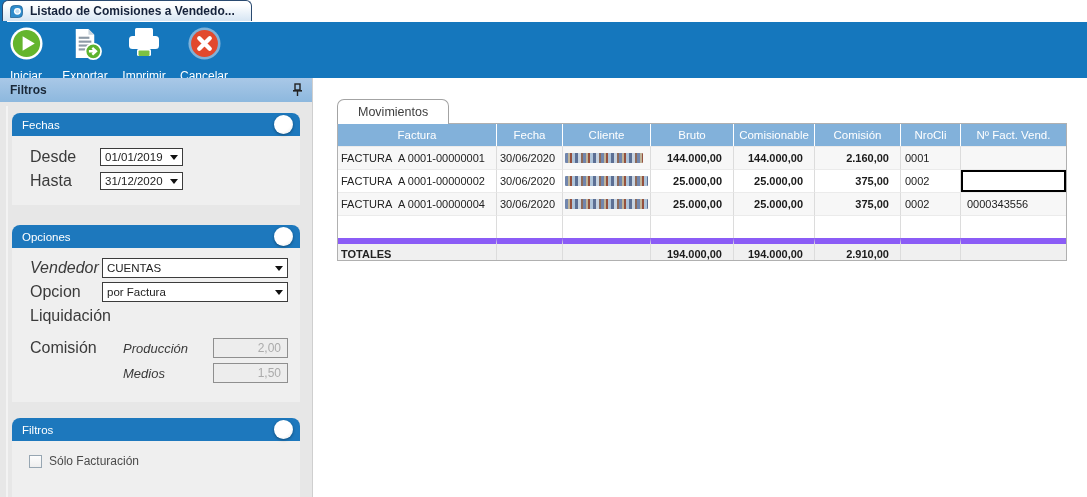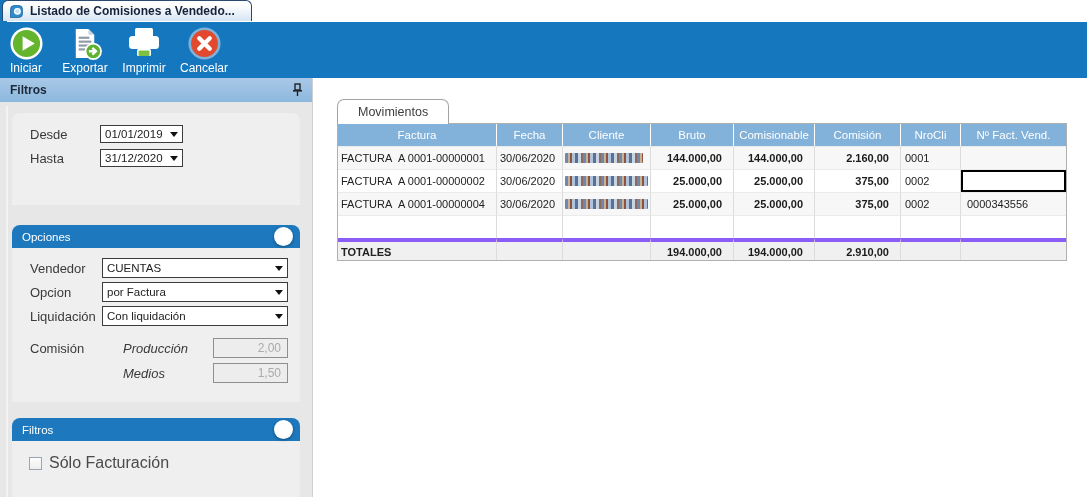--- a/index.html
+++ b/index.html
@@ -10,52 +10,52 @@
   .titlebar{position:absolute;top:0;left:0;right:0;height:22px;background:#fff;}
   .titlebar .sliver{position:absolute;left:0;top:0;width:7px;height:22px;background:#1577bd;}
   .window-tab{position:absolute;left:2px;top:0;height:21px;padding:0 16px 0 6px;display:flex;
       align-items:center;gap:6px;background:linear-gradient(#ffffff 20%,#d6e5f3);
       border:1px solid #2a4a70;border-bottom:none;border-radius:6px 6px 0 0;
       font-size:12px;font-weight:bold;color:#15223a;box-sizing:border-box;}
 
   
   .toolbar{position:absolute;top:22px;left:0;right:0;height:56px;background:#1577bd;
       display:flex;align-items:flex-start;gap:13px;padding:3px 0 0 3px;box-sizing:border-box;}
-  .tb-btn{display:flex;flex-direction:column;align-items:center;gap:0;color:#fff;
+  .tb-btn{display:flex;flex-direction:column;align-items:center;gap:8px;color:#fff;
       font-size:12px;min-width:46px;cursor:default;}
   .tb-btn .ic{height:36px;display:flex;align-items:center;justify-content:center;}
 
   
   .left-panel{position:absolute;top:78px;left:0;width:313px;bottom:0;background:#e7e7e7;
       border-right:1px solid #cfcfcf;box-sizing:border-box;}
   .left-panel .groove{position:absolute;left:6px;top:28px;bottom:0;width:2px;background:#f3f3f3;}
   .panel-header{height:24px;background:linear-gradient(#a9c8e7,#8db8de);display:flex;
       align-items:center;justify-content:space-between;padding:0 9px 0 10px;
       font-size:12px;font-weight:bold;color:#1a2838;}
   .section{position:absolute;left:12px;width:288px;background:#efefef;border-radius:8px 8px 0 0;}
   .sec-header{height:23px;background:#1d78bd;border-radius:8px 8px 0 0;color:#fff;
       font-size:11.5px;display:flex;align-items:center;padding:0 10px;position:relative;box-sizing:border-box;}
   .sec-toggle{position:absolute;right:7px;top:2px;width:19px;height:19px;border-radius:50%;
       background:radial-gradient(circle at 35% 30%,#ffffff 60%,#e2e2e2);box-shadow:0 1px 3px rgba(0,0,0,.4);}
   .f-row{display:flex;align-items:center;height:20px;margin:4px 0 0 18px;}
-  .lbl{width:70px;font-size:13px;color:#3a3a3a;flex:none;}
+  .lbl{width:70px;font-size:16px;color:#3a3a3a;flex:none;}
   .combo{height:18px;border:1px solid #3c3c3c;background:#fff;display:flex;align-items:center;
       justify-content:space-between;font-size:11.5px;color:#222;padding:0 4px 0 4px;box-sizing:border-box;}
   .combo .arr{width:0;height:0;border-left:4px solid transparent;border-right:4px solid transparent;
       border-top:5px solid #111;margin-left:4px;flex:none;}
   .combo-sm{width:83px;}
   .combo-lg{width:186px;height:20px;}
   .lbl2{width:90px;font-size:13px;color:#3a3a3a;flex:none;margin-left:21px;font-style:italic;}
   .num-disabled{width:75px;height:20px;border:1px solid #8f8f8f;background:#ededed;color:#ababab;
       font-size:12px;text-align:right;padding:0 6px;box-sizing:border-box;display:flex;
       align-items:center;justify-content:flex-end;}
   .chk-row{display:flex;align-items:center;gap:7px;margin:13px 0 0 17px;}
   .checkbox{width:13px;height:13px;background:linear-gradient(#fdfdfd,#eee);
       border:1px solid #97a6b2;box-sizing:border-box;flex:none;}
-  .chk-label{font-size:16px;color:#4a4a4a;}
+  .chk-label{font-size:12px;color:#4a4a4a;}
 
   
   .main{position:absolute;left:314px;top:78px;right:0;bottom:0;background:#fff;}
   .mov-tab{position:absolute;left:23px;top:21px;height:25px;padding:0 20px;background:#fff;
       border:1px solid #a3a3a3;border-bottom:none;border-radius:7px 7px 0 0;display:flex;
       align-items:center;font-size:12.5px;color:#3d3d3d;z-index:2;box-sizing:border-box;}
   .grid{position:absolute;left:23px;top:45px;border:1px solid #b0b0b0;background:#14532d;
       font-size:11px;color:#222;width:max-content;z-index:1;}
   .grow{display:grid;grid-template-columns:159px 66px 88px 83px 81px 86px 60px 105px;}
   .grow > div{box-sizing:border-box;white-space:nowrap;overflow:hidden;}
@@ -71,21 +71,21 @@
   .c-fecha{padding-left:3px;}
   .c-cliente{display:flex;align-items:center;padding:0 2px;}
   .redact{height:10px;display:inline-block;border-radius:1px;
       background:repeating-linear-gradient(90deg,#7186ad 0 3px,#c0b49a 3px 5px,#94503e 5px 7px,
       #aec4da 7px 10px,#5c6f94 10px 13px,#c7d4e2 13px 16px,#8d6a5a 16px 18px);
       filter:blur(.6px);}
   .c-num{text-align:right;padding-right:11px;font-weight:bold;color:#1b1b1b;}
   .c-nrocli{padding-left:4px;}
   .c-nfv{padding-left:6px;}
   .sel{box-shadow:inset 0 0 0 2px #000;background:#fff !important;position:relative;z-index:1;}
-  .trow > div{height:22px;line-height:21px;background:#f0f0f0;border-top:4px solid #8b5cf6;
+  .trow > div{height:22px;line-height:21px;background:#f0f0f0;border-top:6px solid #8b5cf6;
       border-right:1px solid #dcdcdc;}
   .trow > div:last-child{border-right:none;}
   .t-label{padding-left:3px;font-weight:bold;color:#222;}
 </style>
 </head>
 <body>
 
 <div class="app">
 
   <div class="titlebar">
@@ -158,20 +158,24 @@
         <svg width="11" height="14" viewBox="0 0 11 14">
           <rect x="3" y="1" width="5" height="6" fill="none" stroke="#222" stroke-width="1.4"></rect>
           <line x1="1" y1="7.8" x2="10" y2="7.8" stroke="#222" stroke-width="1.6"></line>
           <line x1="5.5" y1="8" x2="5.5" y2="13" stroke="#222" stroke-width="1.4"></line>
         </svg>
       </span>
     </div>
     <div class="groove"></div>
 
     <div class="section" id="sec-fechas" style="top:35px;height:92px;">
+      <div class="sec-header">
+        <span>Fechas</span>
+        <span class="sec-toggle"></span>
+      </div>
       <div class="f-row" style="margin-top:11px;">
         <span class="lbl">Desde</span>
         <div class="combo combo-sm">
           <span>01/01/2019</span>
           <span class="arr"></span>
         </div>
       </div>
       <div class="f-row">
         <span class="lbl">Hasta</span>
         <div class="combo combo-sm">
@@ -180,39 +184,35 @@
         </div>
       </div>
     </div>
 
     <div class="section" id="sec-opciones" style="top:147px;height:177px;">
       <div class="sec-header">
         <span>Opciones</span>
         <span class="sec-toggle"></span>
       </div>
       <div class="f-row" style="margin-top:10px;">
-        <span class="lbl" style="width:72px;">Vendedor</span>
+        <span class="lbl" style="width:72px;font-style:italic;">Vendedor</span>
         <div class="combo combo-lg">
           <span>CUENTAS</span>
           <span class="arr"></span>
         </div>
       </div>
       <div class="f-row">
         <span class="lbl" style="width:72px;">Opcion</span>
         <div class="combo combo-lg">
           <span>por Factura</span>
           <span class="arr"></span>
         </div>
       </div>
       <div class="f-row">
         <span class="lbl" style="width:72px;">Liquidación</span>
-        <div class="combo combo-lg">
-          <span>Con liquidación</span>
-          <span class="arr"></span>
-        </div>
       </div>
       <div class="f-row" style="margin-top:12px;">
         <span class="lbl" style="width:72px;">Comisión</span>
         <span class="lbl2">Producción</span>
         <div class="num-disabled">
           <span>2,00</span>
         </div>
       </div>
       <div class="f-row" style="margin-top:5px;">
         <span class="lbl" style="width:72px;"></span>

